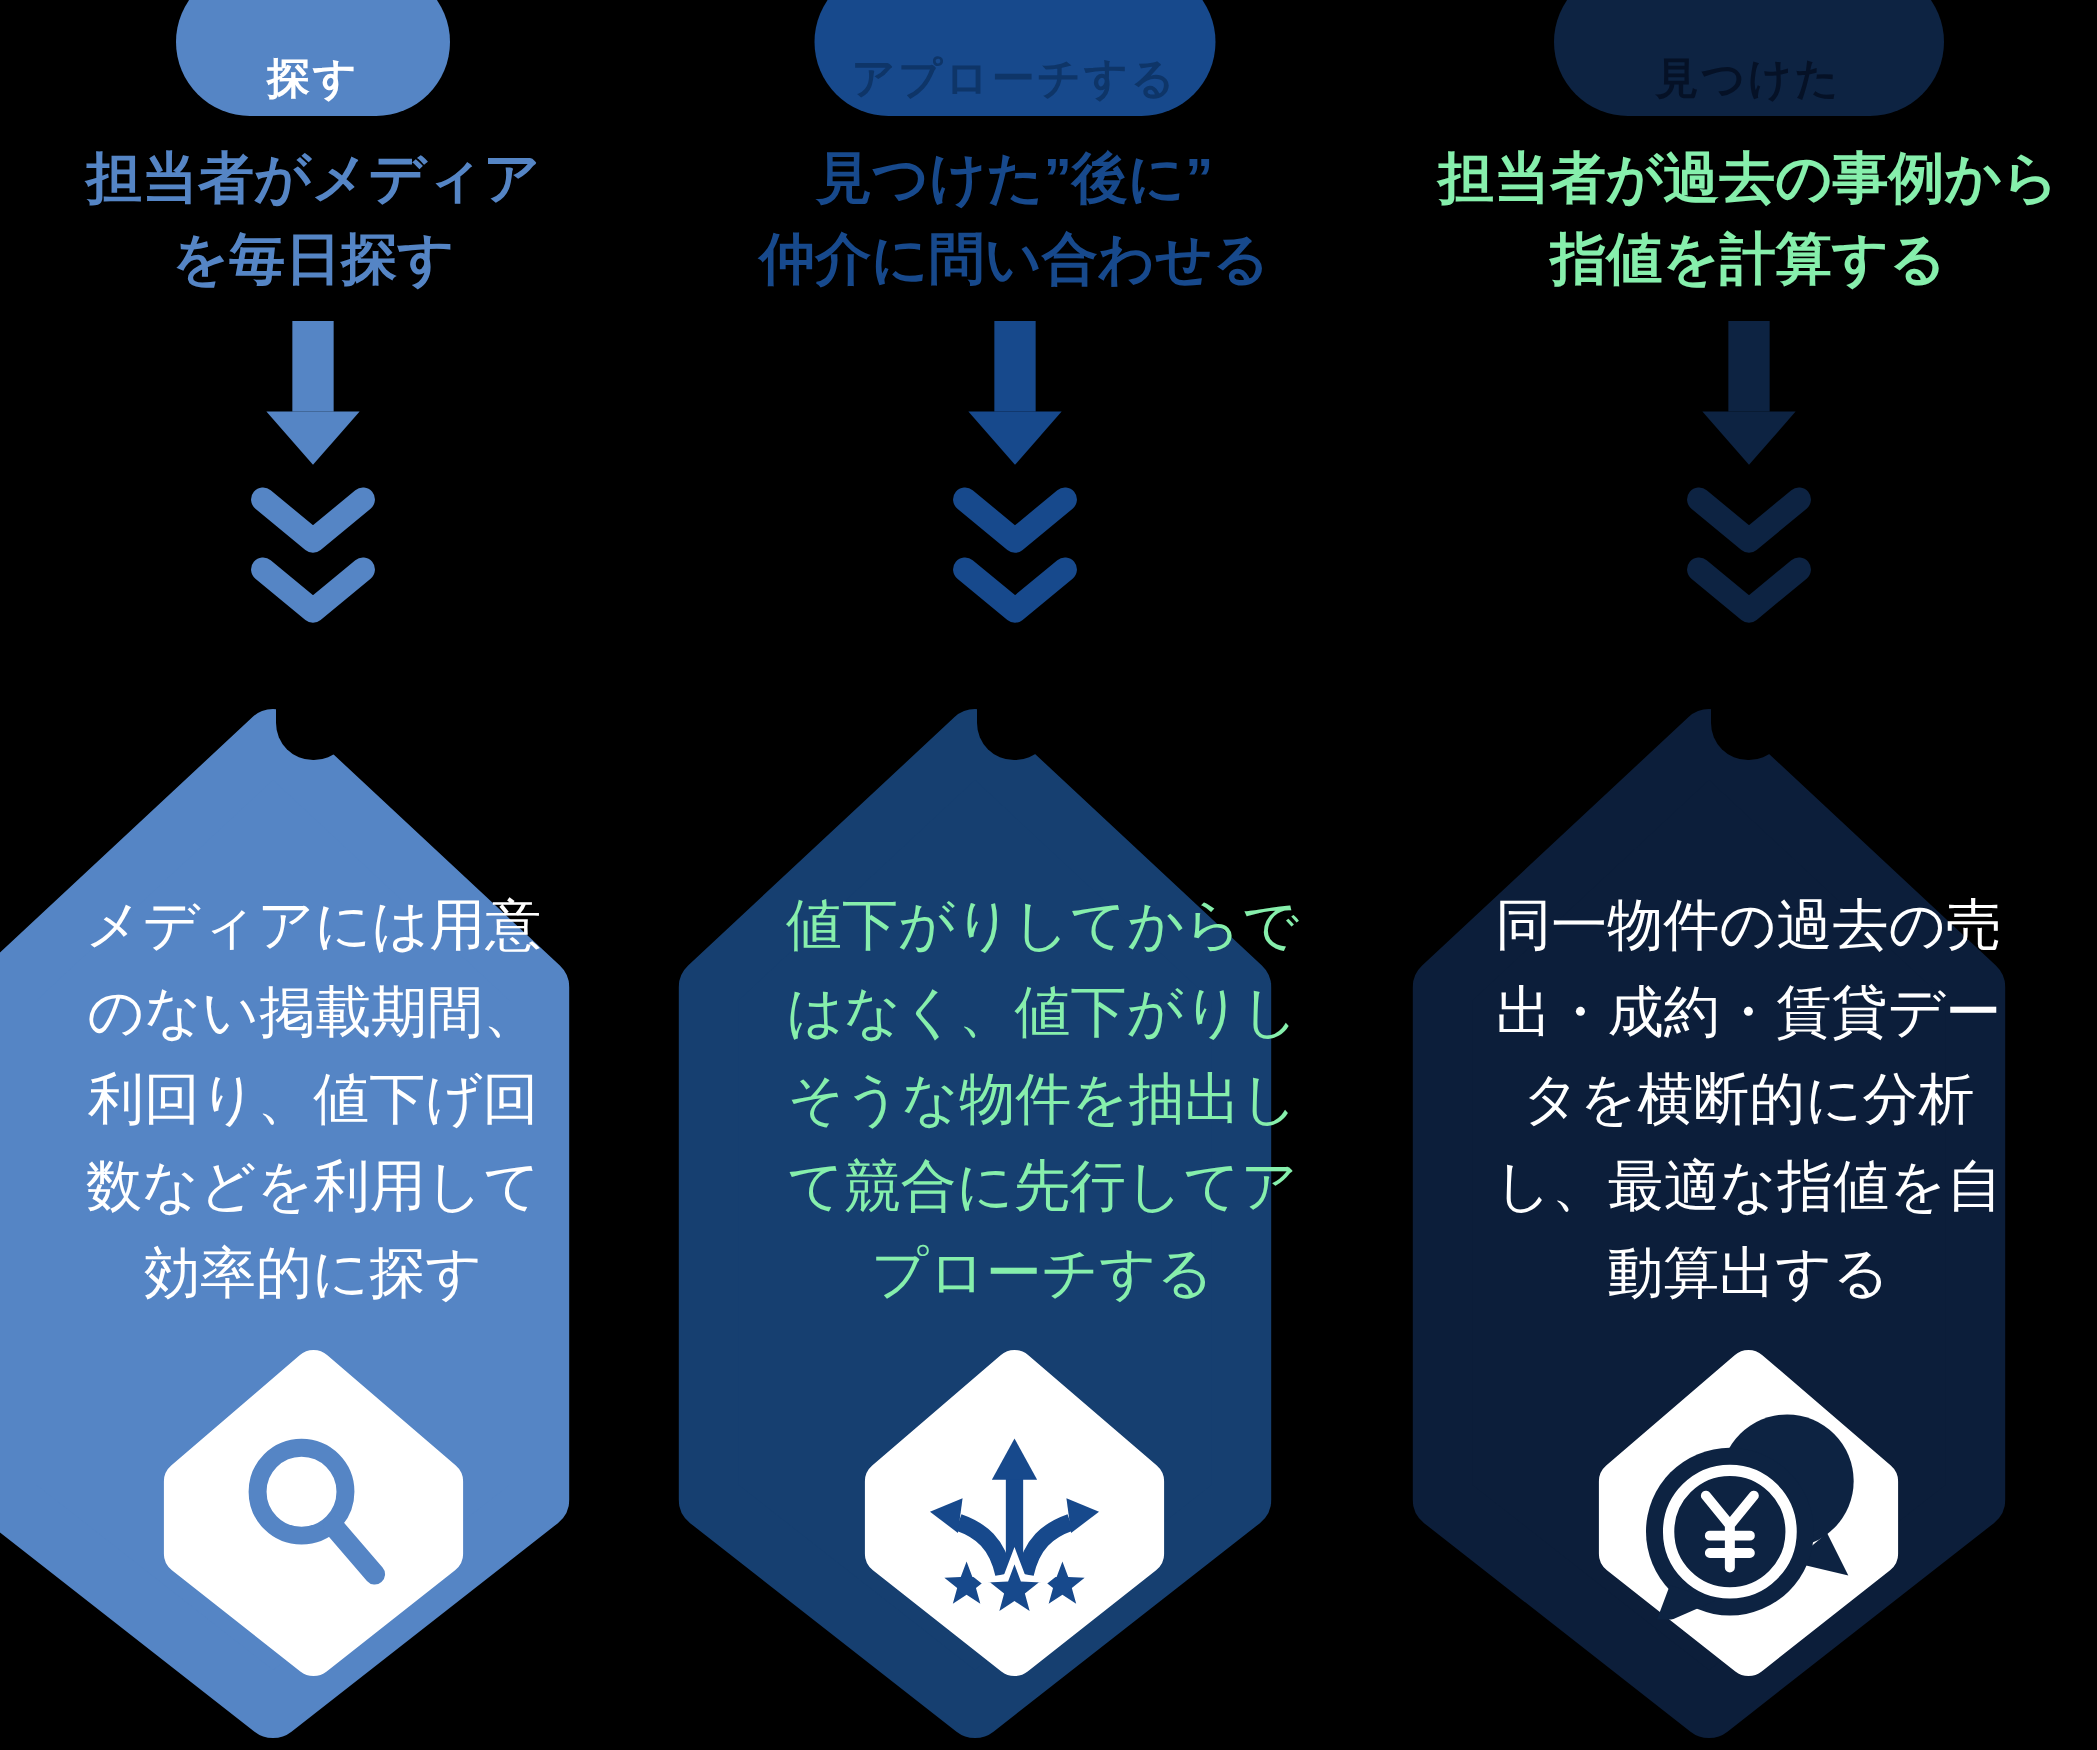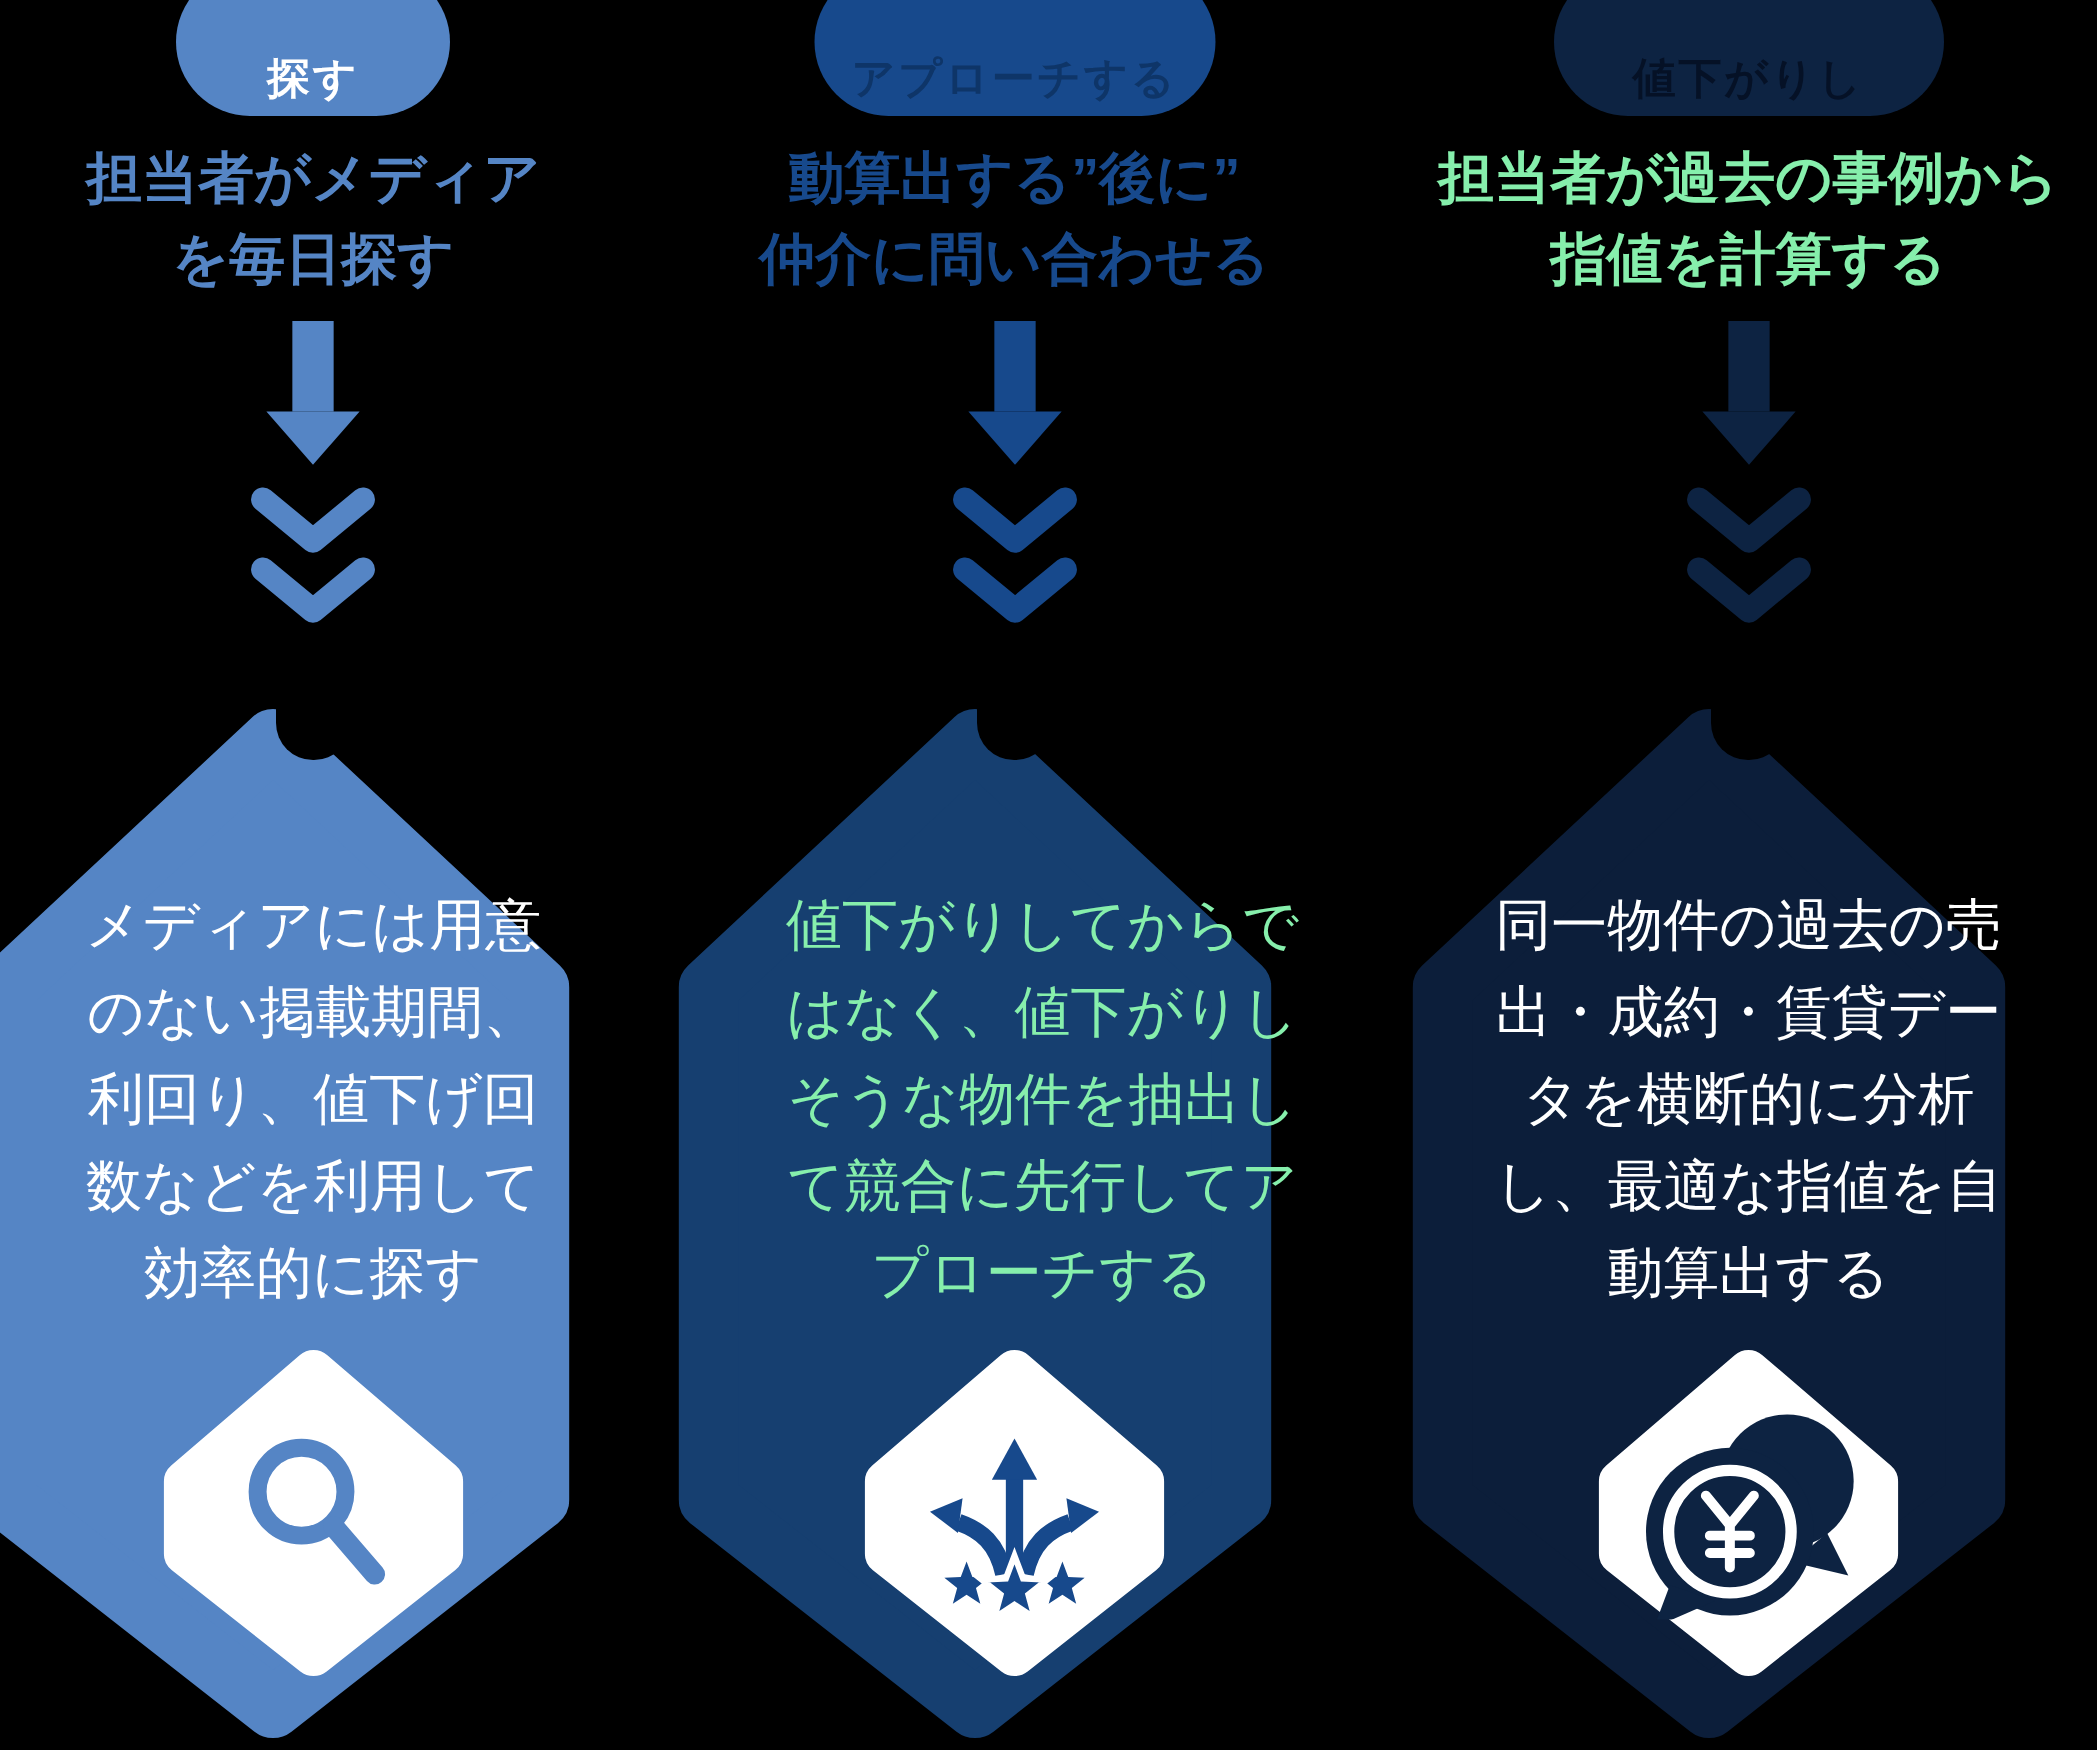--- a/index.html
+++ b/index.html
@@ -90,21 +90,21 @@
       </svg>
     </div>
   </div>
 </div>
 
 <div class="column c1">
   <div class="pill" style="background: rgb(23, 73, 140);">
     <span class="pill-label" style="color: rgb(14, 53, 104);">アプローチする</span>
   </div>
   <div class="heading" style="color: rgb(23, 73, 140);">
-    <div>動算出する”後に”</div>
+    <div>見つけた”後に”</div>
     <div>仲介に問い合わせる</div>
   </div>
   <svg class="arrow" width="160" height="313" viewBox="0 0 240 470">
     <g color="#17498C">
       <rect x="89" y="0" width="62" height="136" fill="currentColor" stroke="none"></rect>
       <polygon points="50,136 190,136 120,216" fill="currentColor" stroke="none"></polygon>
       <polyline points="45,268 120,330 195,268" fill="none" stroke="currentColor" stroke-width="36" stroke-linecap="round" stroke-linejoin="round"></polyline>
       <polyline points="45,373 120,435 195,373" fill="none" stroke="currentColor" stroke-width="36" stroke-linecap="round" stroke-linejoin="round"></polyline>
     </g>
   </svg>
@@ -140,21 +140,21 @@
           <path d="M0,-45 L11.2,-15.4 L42.8,-13.9 L18.1,5.9 L26.5,36.4 L0,19 L-26.5,36.4 L-18.1,5.9 L-42.8,-13.9 L-11.2,-15.4 Z" transform="translate(72,108) scale(0.78)" fill="currentColor" stroke="none"></path>
           <path d="M0,-45 L11.2,-15.4 L42.8,-13.9 L18.1,5.9 L26.5,36.4 L0,19 L-26.5,36.4 L-18.1,5.9 L-42.8,-13.9 L-11.2,-15.4 Z" transform="translate(0,116) scale(1.15)" fill="currentColor" stroke-width="8" stroke="#FFFFFF"></path>
         </g>
       </svg>
     </div>
   </div>
 </div>
 
 <div class="column c2">
   <div class="pill" style="background: rgb(13, 35, 66);">
-    <span class="pill-label" style="color: rgb(5, 17, 38);">値下がりし</span>
+    <span class="pill-label" style="color: rgb(5, 17, 38);">見つけた</span>
   </div>
   <div class="heading" style="color: #86efac;">
     <div>担当者が過去の事例から</div>
     <div>指値を計算する</div>
   </div>
   <svg class="arrow" width="160" height="313" viewBox="0 0 240 470">
     <g color="#0D2342">
       <rect x="89" y="0" width="62" height="136" fill="currentColor" stroke="none"></rect>
       <polygon points="50,136 190,136 120,216" fill="currentColor" stroke="none"></polygon>
       <polyline points="45,268 120,330 195,268" fill="none" stroke="currentColor" stroke-width="36" stroke-linecap="round" stroke-linejoin="round"></polyline>

